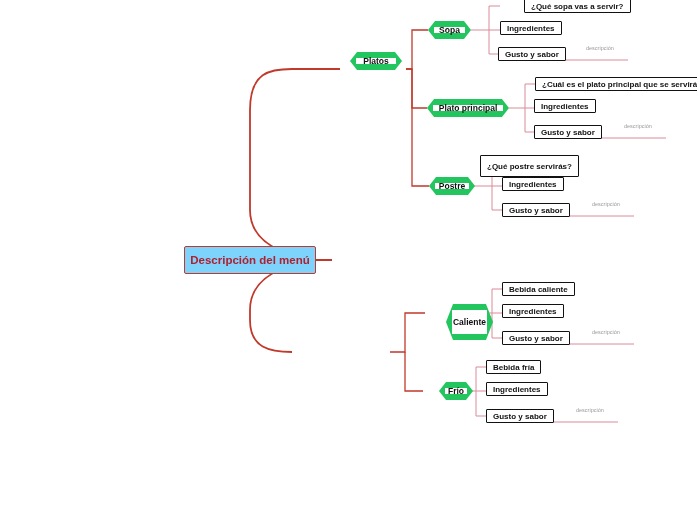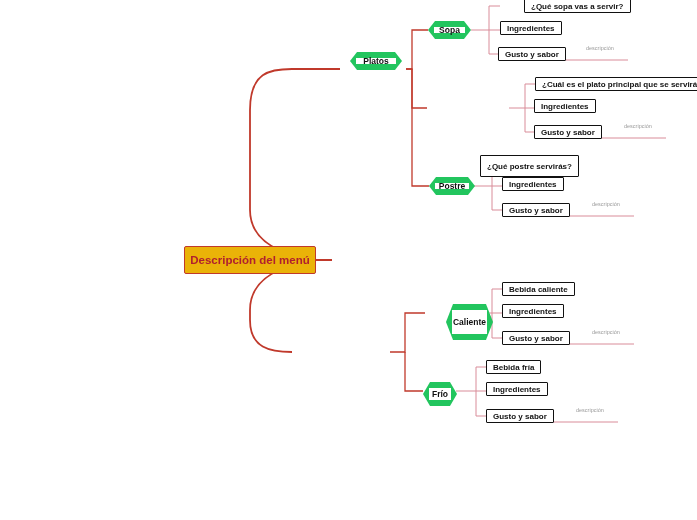--- a/index.html
+++ b/index.html
@@ -27,21 +27,21 @@
   .node {
     position: absolute;
     box-sizing: border-box;
     white-space: nowrap;
     display: flex;
     align-items: center;
     justify-content: center;
   }
   
   .node.root {
-    background: #eab308;
+    background: #7dd3fc;
     border: 1px solid #c0392b;
     color: #b0202e;
     font-weight: bold;
     font-size: 11.5px;
     border-radius: 2px;
     padding: 0 10px;
   }
   
   .node.hex {
     background: #ffffff;
@@ -123,30 +123,33 @@
 
   <div class="node hex" style="left:350px; top:52px; width:52px; height:18px;">
     <span>Platos</span>
   </div>
 
 
   <div class="node hex" style="left:428px; top:21px; width:43px; height:18px;">
     <span>Sopa</span>
   </div>
 
+  <div class="node hex" style="left:427px; top:99px; width:82px; height:18px;">
+    <span>Plato principal</span>
+  </div>
 
   <div class="node hex" style="left:429px; top:177px; width:46px; height:18px;">
     <span>Postre</span>
   </div>
 
   <div class="node hex" style="left:446px; top:304px; width:47px; height:36px;">
     <span>Caliente</span>
   </div>
 
-  <div class="node hex" style="left:423px; top:382px; width:34px; height:24px;text-align:right;">
+  <div class="node hex" style="left:439px; top:382px; width:34px; height:18px;text-align:right;">
     <span>Frío</span>
   </div>
 
   <div class="node leaf" style="left:500px; top:-1px; height:14px;margin-left:24px;">
     <span>¿Qué sopa vas a servir?</span>
   </div>
   <div class="node leaf" style="left:500px; top:21px; height:14px;">
     <span>Ingredientes</span>
   </div>
   <div class="node leaf" style="left:498px; top:47px; height:14px;">

